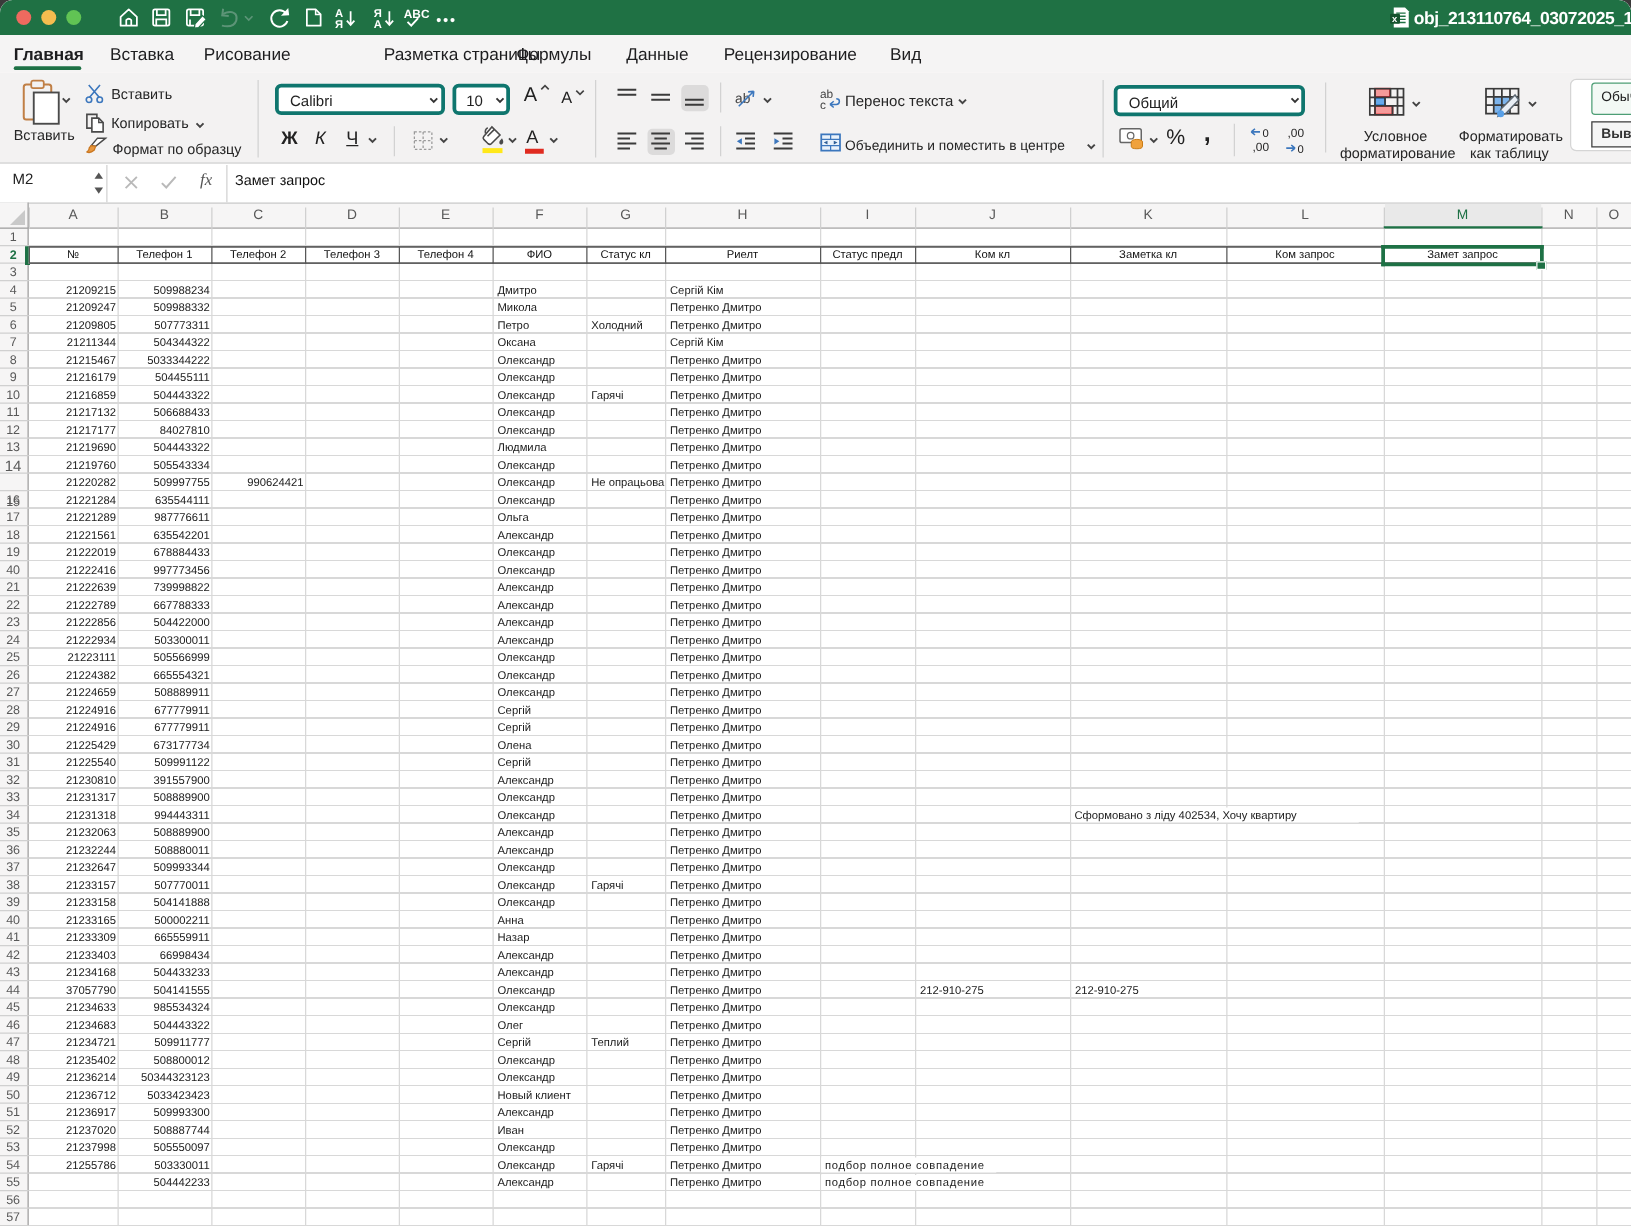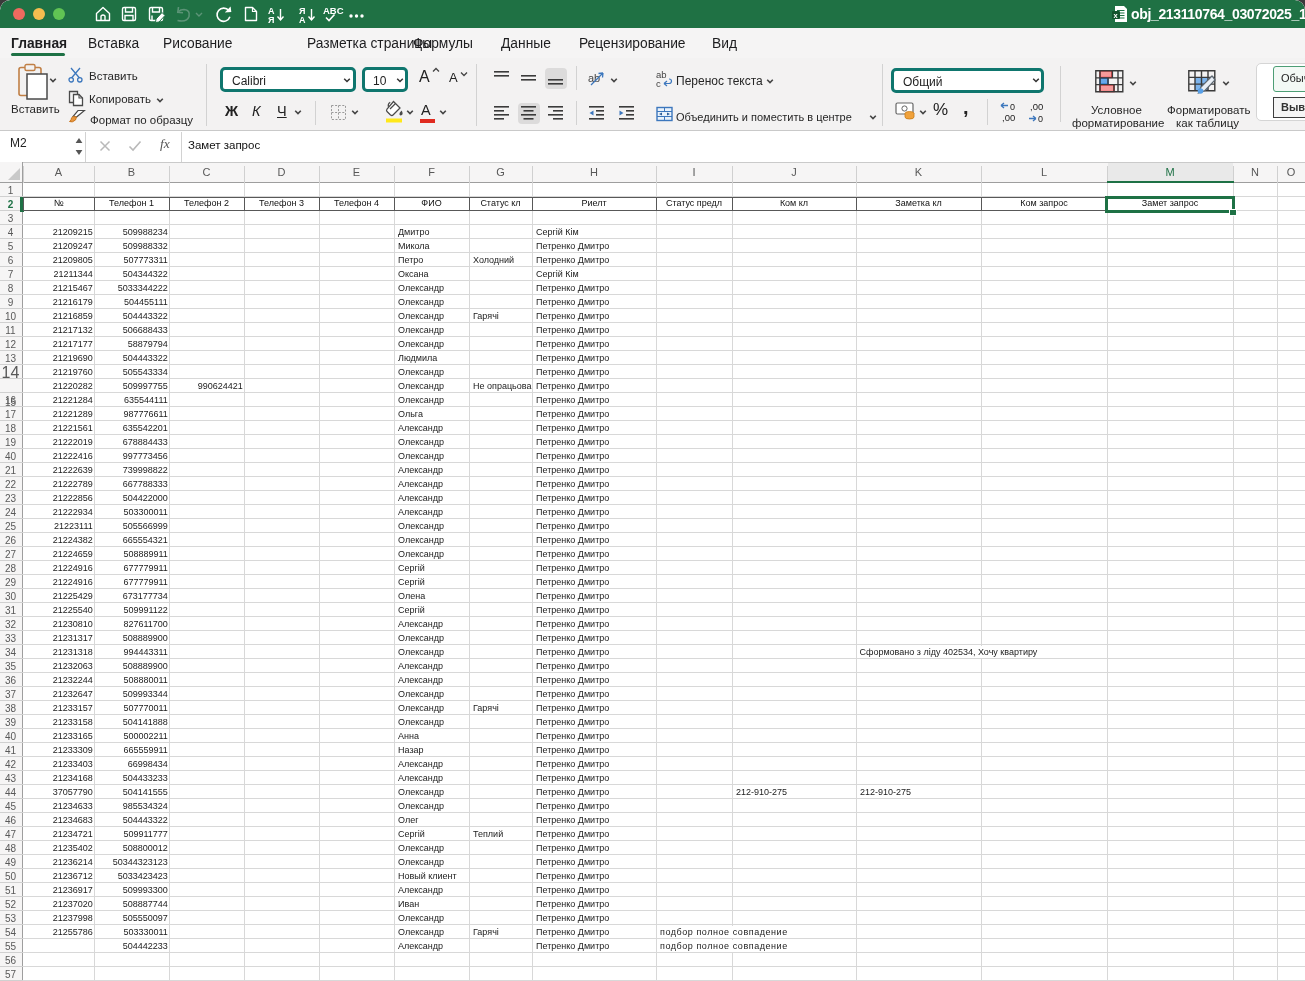--- a/index.html
+++ b/index.html
@@ -343,21 +343,21 @@
 <div class="hl" style="left:0;top:296.5px;width:21px;height:13px;font-size:10px;line-height:12px;color:#585858;">9</div>
 <div class="abs" style="left:0;top:322px;width:23px;height:1px;background:#d0d0d0"></div>
 <div class="hl" style="left:0;top:310.5px;width:21px;height:13px;font-size:10px;line-height:12px;color:#585858;">10</div>
 <div class="abs" style="left:0;top:336px;width:23px;height:1px;background:#d0d0d0"></div>
 <div class="hl" style="left:0;top:324.5px;width:21px;height:13px;font-size:10px;line-height:12px;color:#585858;">11</div>
 <div class="abs" style="left:0;top:350px;width:23px;height:1px;background:#d0d0d0"></div>
 <div class="hl" style="left:0;top:338.5px;width:21px;height:13px;font-size:10px;line-height:12px;color:#585858;">12</div>
 <div class="abs" style="left:0;top:364px;width:23px;height:1px;background:#d0d0d0"></div>
 <div class="hl" style="left:0;top:352.5px;width:21px;height:13px;font-size:10px;line-height:12px;color:#585858;">13</div>
 <div class="abs" style="left:0;top:378px;width:23px;height:1px;background:#d0d0d0"></div>
-<div class="hl" style="left:0;top:366.5px;width:21px;height:13px;font-size:16px;line-height:12px;color:#585858;">14</div>
+<div class="hl" style="left:0;top:366.5px;width:21px;height:13px;font-size:12px;line-height:12px;color:#585858;">14</div>
 <div class="abs" style="left:0;top:392px;width:23px;height:1px;background:#d0d0d0"></div>
 <div class="hl" style="left:0;top:380.5px;width:21px;height:13px;font-size:10px;line-height:12px;color:#585858;margin-top:16px;">15</div>
 <div class="abs" style="left:0;top:406px;width:23px;height:1px;background:#d0d0d0"></div>
 <div class="hl" style="left:0;top:394.5px;width:21px;height:13px;font-size:10px;line-height:12px;color:#585858;">16</div>
 <div class="abs" style="left:0;top:420px;width:23px;height:1px;background:#d0d0d0"></div>
 <div class="hl" style="left:0;top:408.5px;width:21px;height:13px;font-size:10px;line-height:12px;color:#585858;">17</div>
 <div class="abs" style="left:0;top:434px;width:23px;height:1px;background:#d0d0d0"></div>
 <div class="hl" style="left:0;top:422.5px;width:21px;height:13px;font-size:10px;line-height:12px;color:#585858;">18</div>
 <div class="abs" style="left:0;top:448px;width:23px;height:1px;background:#d0d0d0"></div>
 <div class="hl" style="left:0;top:436.5px;width:21px;height:13px;font-size:10px;line-height:12px;color:#585858;">19</div>
@@ -498,21 +498,21 @@
 <div class="cell num" style="left:23px;top:309.5px;width:69.8px">21216859</div>
 <div class="cell num" style="left:94px;top:309.5px;width:73.8px">504443322</div>
 <div class="cell" style="left:398px;top:309.5px">Олександр</div>
 <div class="cell" style="left:473px;top:309.5px">Гарячі</div>
 <div class="cell" style="left:536px;top:309.5px">Петренко Дмитро</div>
 <div class="cell num" style="left:23px;top:323.5px;width:69.8px">21217132</div>
 <div class="cell num" style="left:94px;top:323.5px;width:73.8px">506688433</div>
 <div class="cell" style="left:398px;top:323.5px">Олександр</div>
 <div class="cell" style="left:536px;top:323.5px">Петренко Дмитро</div>
 <div class="cell num" style="left:23px;top:337.5px;width:69.8px">21217177</div>
-<div class="cell num" style="left:94px;top:337.5px;width:73.8px">58879794</div>
+<div class="cell num" style="left:94px;top:337.5px;width:73.8px">84027810</div>
 <div class="cell" style="left:398px;top:337.5px">Олександр</div>
 <div class="cell" style="left:536px;top:337.5px">Петренко Дмитро</div>
 <div class="cell num" style="left:23px;top:351.5px;width:69.8px">21219690</div>
 <div class="cell num" style="left:94px;top:351.5px;width:73.8px">504443322</div>
 <div class="cell" style="left:398px;top:351.5px">Людмила</div>
 <div class="cell" style="left:536px;top:351.5px">Петренко Дмитро</div>
 <div class="cell num" style="left:23px;top:365.5px;width:69.8px">21219760</div>
 <div class="cell num" style="left:94px;top:365.5px;width:73.8px">505543334</div>
 <div class="cell" style="left:398px;top:365.5px">Олександр</div>
 <div class="cell" style="left:536px;top:365.5px">Петренко Дмитро</div>
@@ -580,21 +580,21 @@
 <div class="cell" style="left:536px;top:575.5px">Петренко Дмитро</div>
 <div class="cell num" style="left:23px;top:589.5px;width:69.8px">21225429</div>
 <div class="cell num" style="left:94px;top:589.5px;width:73.8px">673177734</div>
 <div class="cell" style="left:398px;top:589.5px">Олена</div>
 <div class="cell" style="left:536px;top:589.5px">Петренко Дмитро</div>
 <div class="cell num" style="left:23px;top:603.5px;width:69.8px">21225540</div>
 <div class="cell num" style="left:94px;top:603.5px;width:73.8px">509991122</div>
 <div class="cell" style="left:398px;top:603.5px">Сергій</div>
 <div class="cell" style="left:536px;top:603.5px">Петренко Дмитро</div>
 <div class="cell num" style="left:23px;top:617.5px;width:69.8px">21230810</div>
-<div class="cell num" style="left:94px;top:617.5px;width:73.8px">827611700</div>
+<div class="cell num" style="left:94px;top:617.5px;width:73.8px">391557900</div>
 <div class="cell" style="left:398px;top:617.5px">Александр</div>
 <div class="cell" style="left:536px;top:617.5px">Петренко Дмитро</div>
 <div class="cell num" style="left:23px;top:631.5px;width:69.8px">21231317</div>
 <div class="cell num" style="left:94px;top:631.5px;width:73.8px">508889900</div>
 <div class="cell" style="left:398px;top:631.5px">Олександр</div>
 <div class="cell" style="left:536px;top:631.5px">Петренко Дмитро</div>
 <div class="cell num" style="left:23px;top:645.5px;width:69.8px">21231318</div>
 <div class="cell num" style="left:94px;top:645.5px;width:73.8px">994443311</div>
 <div class="cell" style="left:398px;top:645.5px">Олександр</div>
 <div class="cell" style="left:536px;top:645.5px">Петренко Дмитро</div>

